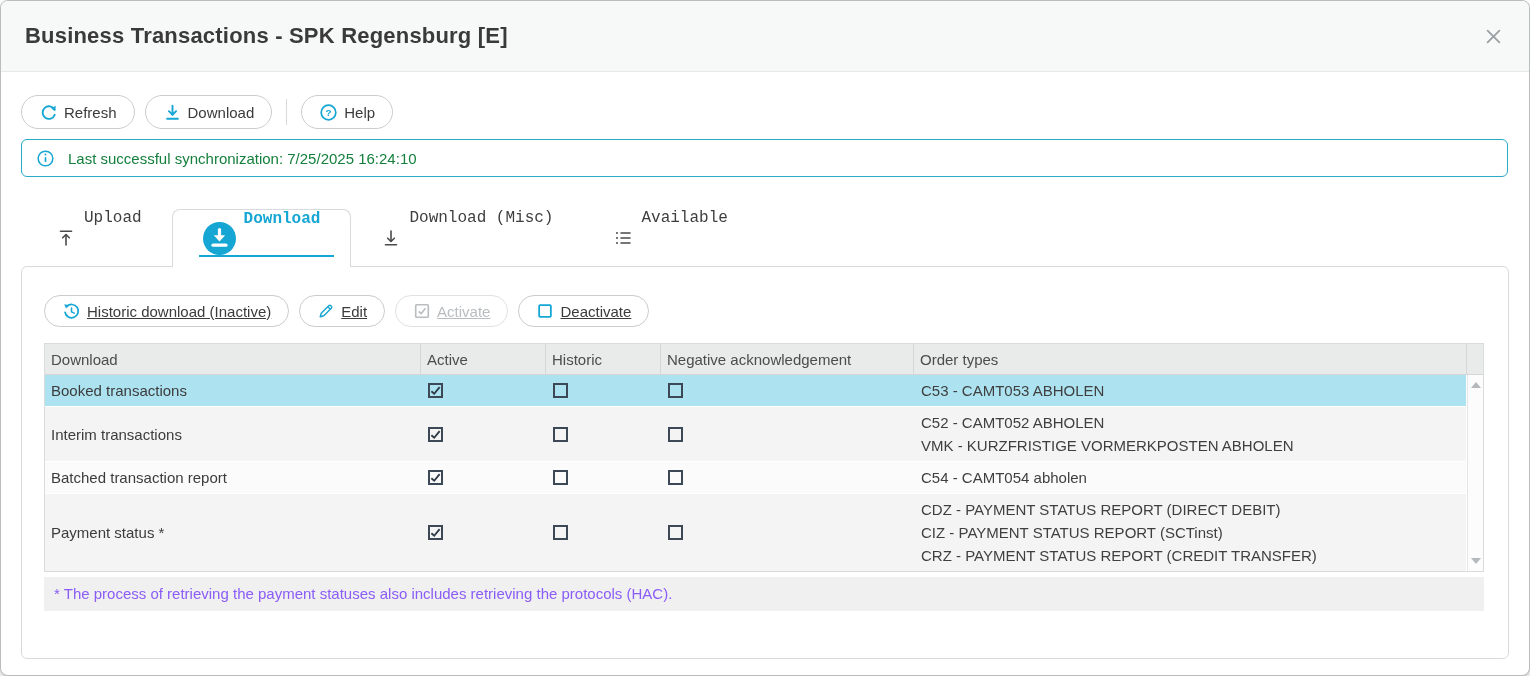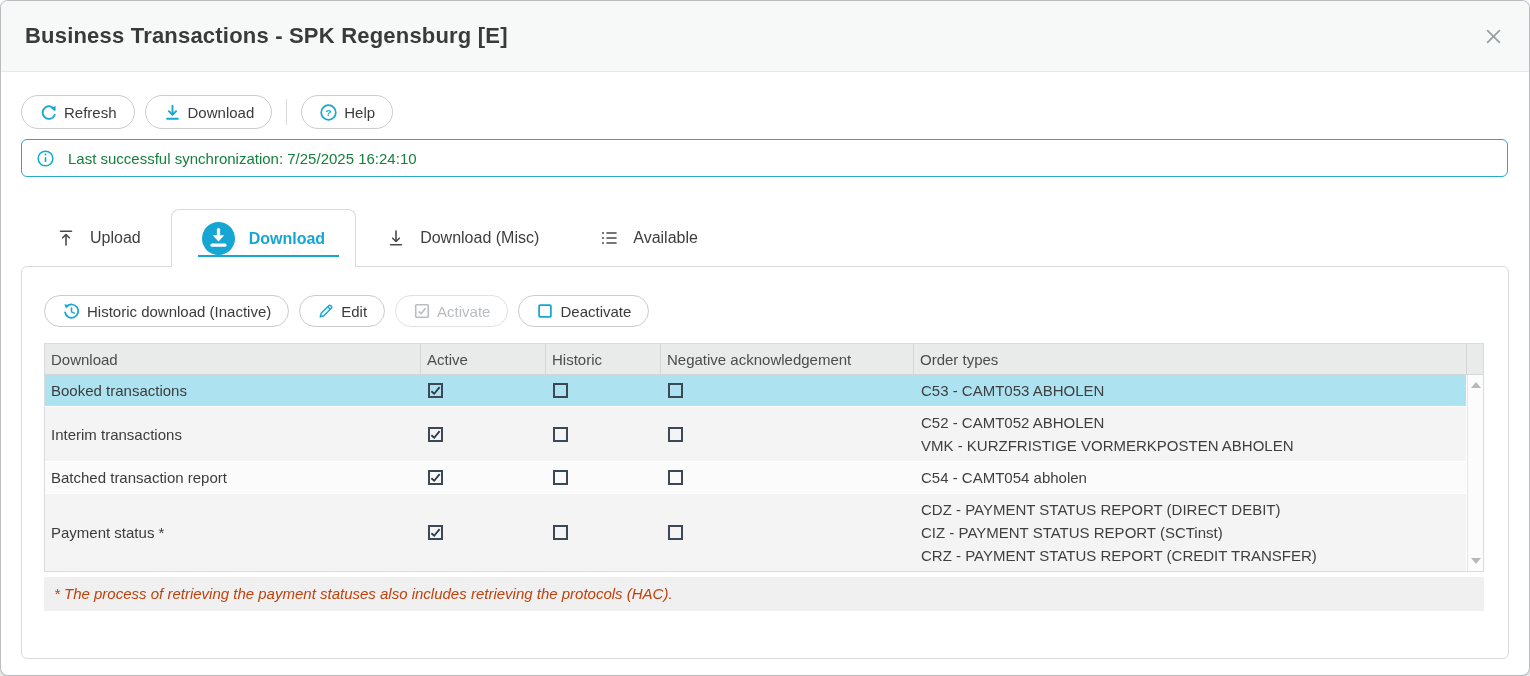--- a/index.html
+++ b/index.html
@@ -28,32 +28,32 @@
   .btn.disabled .ic{color:#b9bdc0;}
   .vsep{width:1px;height:26px;background:#d9dcde;margin:0 4px;}
 
   
   .infobar{margin:10px 21px 0 20px;height:38px;border:1px solid var(--info-border);border-radius:6px;
            display:flex;align-items:center;gap:13px;padding:0 14px;font-size:15px;color:#15803d;background:#fff;}
   .infobar .ic{display:flex;align-items:center;color:var(--accent);}
 
   
   .tabs{display:flex;margin:32px 20px 0 20px;padding-left:5px;height:58px;position:relative;z-index:2;}
-  .tab{display:flex;align-items:center;gap:14px;padding:0 30px;font-size:16px;color:#3e3e3e;cursor:pointer;position:relative;}
+  .tab{display:flex;gap:8px;padding:0 30px;font-size:16px;color:#3e3e3e;cursor:pointer;position:relative;font-family:Liberation Mono, monospace;}
   .tab .ic{display:flex;align-items:center;color:#4a4a4a;}
   .tab.active{background:#fff;border:1px solid #d8dadb;border-bottom:none;border-radius:8px 8px 0 0;
               color:var(--accent);font-weight:bold;}
   .tab.active::after{content:'';position:absolute;left:26px;right:16px;bottom:10px;height:2px;background:var(--accent);}
   .tab.active .ic{color:var(--accent);}
 
   
   .panel{position:relative;z-index:1;margin:-1px 20px 0 20px;height:393px;border:1px solid #d8dadb;
          border-radius:6px;padding:28px 26px 0 22px;background:#fff;}
   .actions{display:flex;align-items:center;gap:10px;margin-bottom:16px;}
-  .actions .btn{height:32px;}
+  .actions .btn{height:32px;text-decoration:underline;}
 
   
   .table{position:relative;width:1440px;border:1px solid #d9dbdd;font-size:15px;background:#fff;}
   .thead{display:flex;background:var(--header-bg);height:31px;align-items:center;color:#4c4c4c;border-bottom:1px solid #d4d6d7;}
   .th{padding-left:6px;border-right:1px solid #d4d6d7;height:100%;display:flex;align-items:center;}
   .th-scroll{width:16px;border-right:none;}
   .col-name{width:376px;}
   .col-active{width:125px;}
   .col-historic{width:115px;}
   .col-nack{width:253px;}
@@ -71,21 +71,21 @@
   .cb{width:15px;height:15px;border:2px solid #3c4855;display:inline-flex;align-items:center;justify-content:center;background:transparent;cursor:pointer;}
 
   
   .scrollbar{position:absolute;top:31px;right:0;bottom:0;width:16px;background:#fcfcfd;border-left:1px solid #e4e6e7;
              display:flex;flex-direction:column;justify-content:space-between;align-items:center;padding:7px 0;cursor:pointer;}
   .tri-up{width:0;height:0;border-left:5px solid transparent;border-right:5px solid transparent;border-bottom:6px solid #b6b9bb;}
   .tri-down{width:0;height:0;border-left:5px solid transparent;border-right:5px solid transparent;border-top:6px solid #b6b9bb;}
 
   
   .footnote{width:1440px;margin-top:5px;background:#f0f0f0;height:34px;line-height:34px;
-            padding-left:10px;font-size:15px;color:#c2410c;font-style:italic;}
+            padding-left:10px;font-size:15px;color:#8b5cf6;}
 </style>
 </head>
 <body>
 
 <div class="dialog">
 
   <div class="titlebar">
     <span class="title">Business Transactions - SPK Regensburg [E]</span>
     <span class="close">
       <svg width="15" height="15" viewBox="0 0 14 14">

